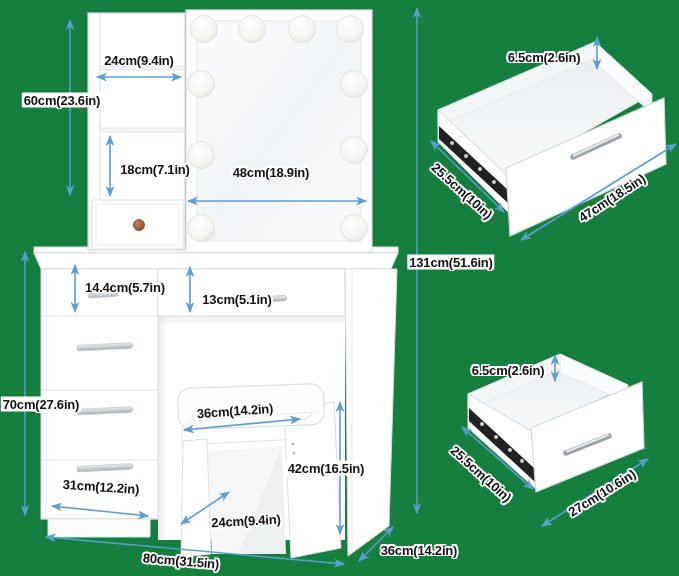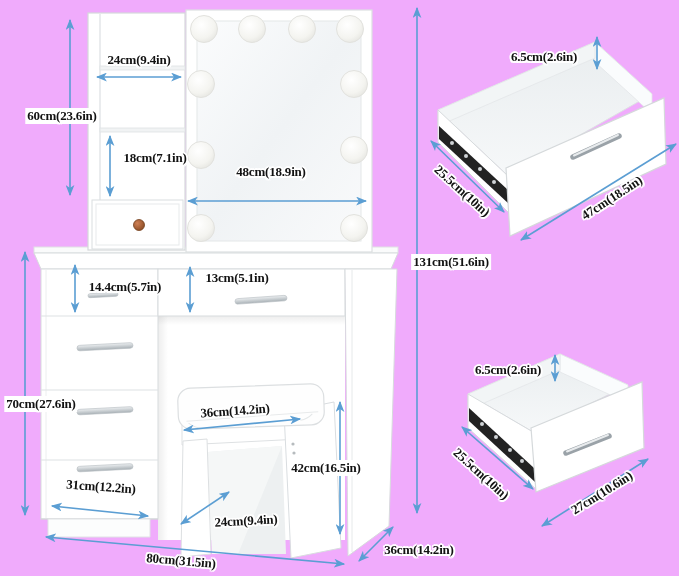--- a/index.html
+++ b/index.html
@@ -1,18 +1,18 @@
 <!DOCTYPE html>
 <html><head>
 <meta charset="utf-8">
 <style>
   html,body{margin:0;padding:0;background:#fff;}
   .canvas{
-    position:relative;width:679px;height:576px;background:#f0abfc;overflow:hidden;
-    font-family:Liberation Serif, serif;
+    position:relative;width:679px;height:576px;background:#15803d;overflow:hidden;
+    font-family:Liberation Sans, sans-serif;
   }
   .art{position:absolute;left:0;top:0;}
   .lbl{
     position:absolute;white-space:nowrap;
     font-size:13px;font-weight:700;color:#121212;letter-spacing:-0.2px;
     transform:translate(-50%,-50%) rotate(var(--r,0deg));
     text-shadow:-1.5px -1.5px 0 #fff,1.5px -1.5px 0 #fff,-1.5px 1.5px 0 #fff,1.5px 1.5px 0 #fff,
                  0 -1.8px 0 #fff,0 1.8px 0 #fff,-1.8px 0 0 #fff,1.8px 0 0 #fff;
     z-index:5;pointer-events:none;
   }
@@ -186,26 +186,26 @@
       <line x1="597" y1="37" x2="597" y2="69" marker-start="url(#mS)" marker-end="url(#mE)"></line>
       <line x1="431" y1="141" x2="504" y2="212" marker-start="url(#mS)" marker-end="url(#mE)"></line>
       <line x1="521" y1="240" x2="676" y2="144" marker-start="url(#mS)" marker-end="url(#mE)"></line>
       <line x1="555" y1="355" x2="555" y2="381" marker-start="url(#mS)" marker-end="url(#mE)"></line>
       <line x1="462" y1="427" x2="533" y2="489" marker-start="url(#mS)" marker-end="url(#mE)"></line>
       <line x1="542" y1="526" x2="648" y2="459" marker-start="url(#mS)" marker-end="url(#mE)"></line>
     </g>
   </svg>
 
   <div class="lbl" style="left:139px;top:60px">24cm(9.4in)</div>
-  <div class="lbl bg" style="left:62px;top:116px">60cm(23.6in)</div>
-  <div class="lbl" style="left:155px;top:158px">18cm(7.1in)</div>
+  <div class="lbl bg" style="left:62px;top:100px">60cm(23.6in)</div>
+  <div class="lbl" style="left:155px;top:169px">18cm(7.1in)</div>
   <div class="lbl" style="left:271px;top:172px">48cm(18.9in)</div>
   <div class="lbl bg" style="left:451px;top:262px">131cm(51.6in)</div>
   <div class="lbl" style="left:125px;top:287px">14.4cm(5.7in)</div>
-  <div class="lbl" style="left:237px;top:278px">13cm(5.1in)</div>
+  <div class="lbl" style="left:237px;top:299px">13cm(5.1in)</div>
   <div class="lbl bg" style="left:41px;top:404px">70cm(27.6in)</div>
   <div class="lbl" style="left:101px;top:487px;--r:4deg">31cm(12.2in)</div>
   <div class="lbl" style="left:235px;top:411px;--r:-4deg">36cm(14.2in)</div>
   <div class="lbl bg" style="left:326px;top:468px">42cm(16.5in)</div>
   <div class="lbl" style="left:246px;top:521px;--r:-3deg">24cm(9.4in)</div>
   <div class="lbl" style="left:181px;top:561px;--r:5deg">80cm(31.5in)</div>
   <div class="lbl" style="left:419px;top:550px">36cm(14.2in)</div>
 
   <div class="lbl" style="left:544px;top:57px">6.5cm(2.6in)</div>
   <div class="lbl" style="left:462px;top:191px;--r:42deg">25.5cm(10in)</div>

